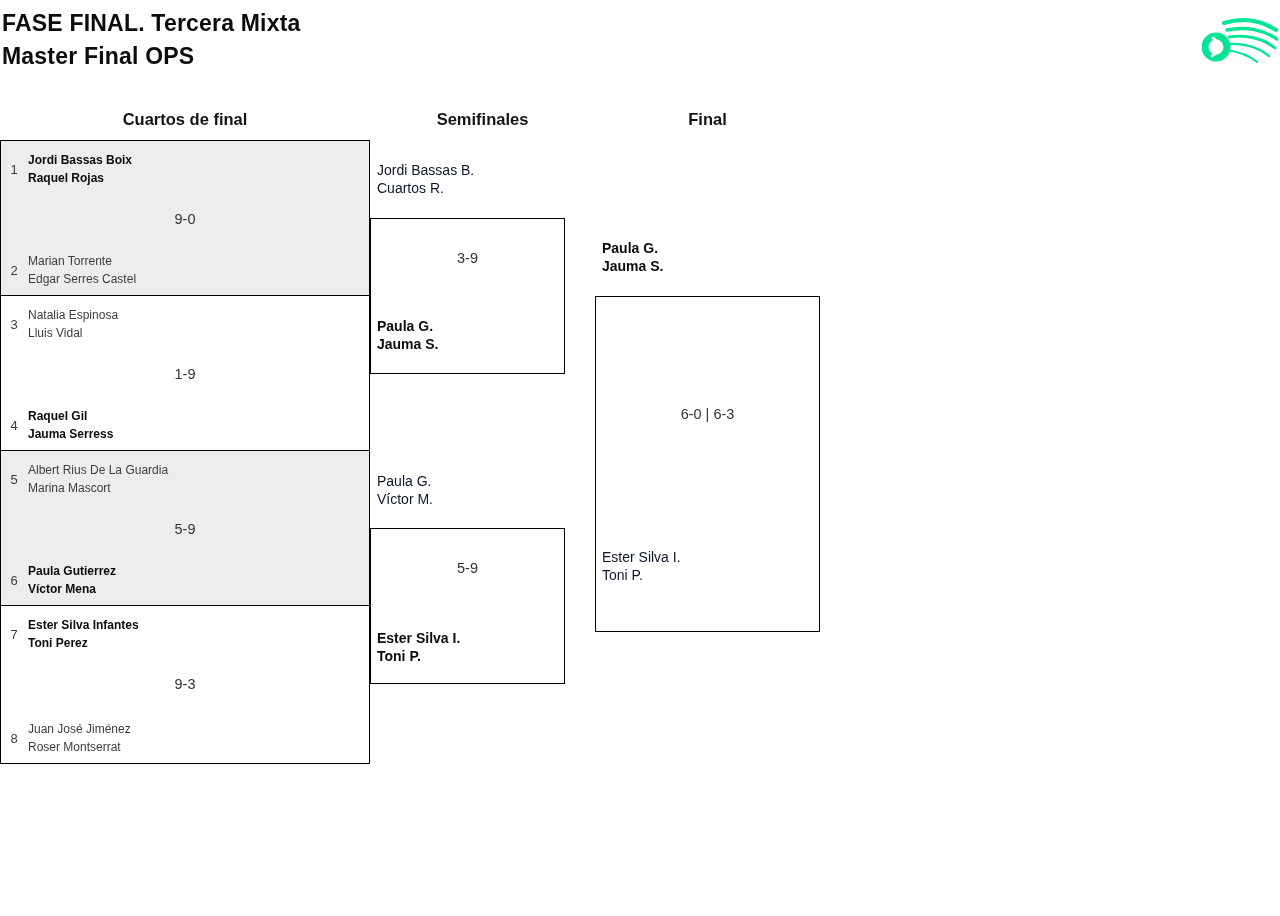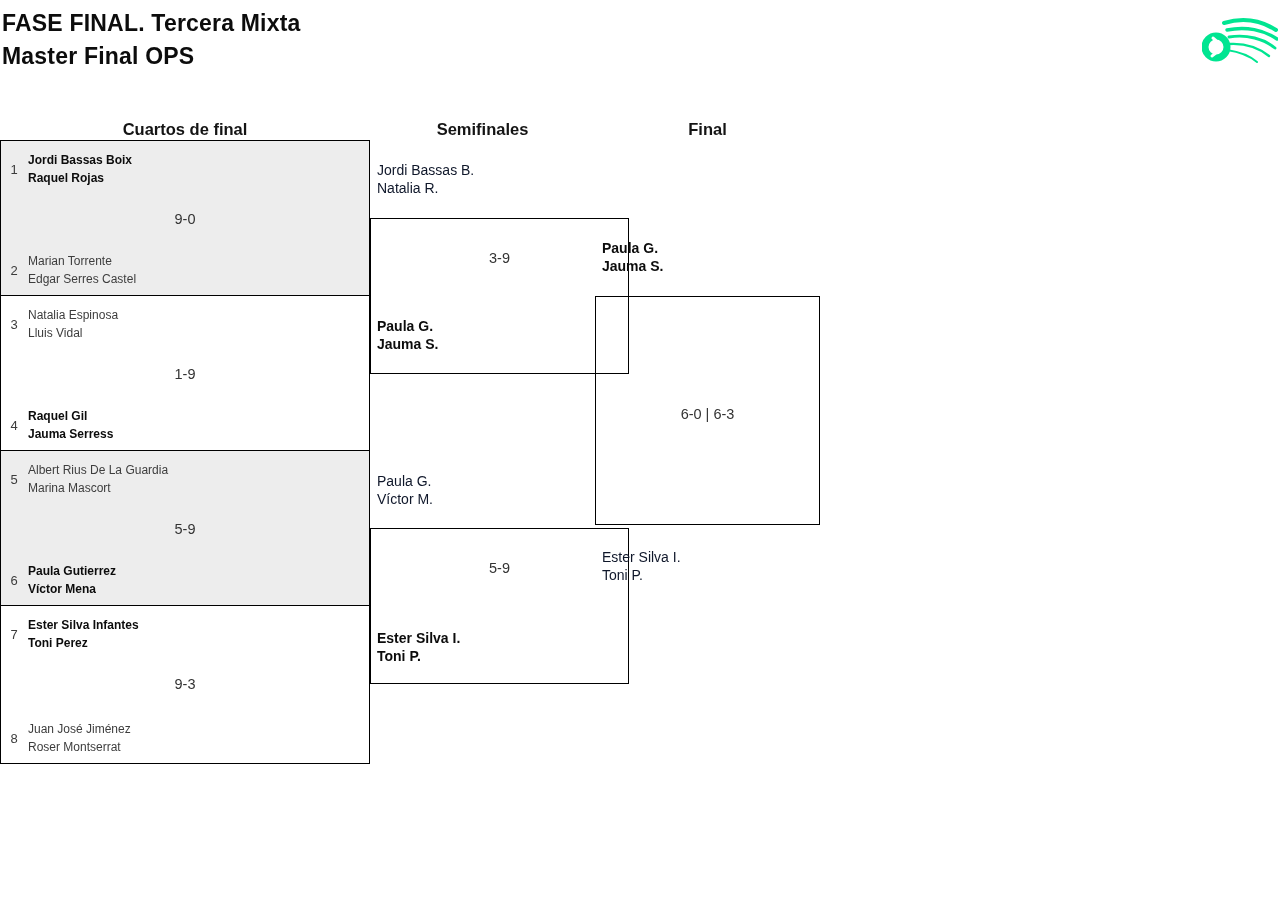--- a/index.html
+++ b/index.html
@@ -5,21 +5,21 @@
   html,body{margin:0;padding:0;background:#fff;}
   .page{position:relative;width:1280px;height:916px;background:#fff;overflow:hidden;
         font-family:"Liberation Sans",sans-serif;color:#0d0d0d;}
 
   
   .title{position:absolute;left:2px;top:7px;font-size:23px;font-weight:700;
          line-height:33px;color:#0c0c0c;letter-spacing:.2px;}
   .logo{position:absolute;left:1202px;top:16px;width:76px;height:52px;}
 
   
-  .round-label{position:absolute;top:120px;font-size:16.5px;font-weight:600;
+  .round-label{position:absolute;top:110px;font-size:16.5px;font-weight:600;
                text-align:center;color:#141414;}
   .rl-qf{left:0;width:370px;}
   .rl-sf{left:370px;width:225px;}
   .rl-f{left:595px;width:225px;}
 
   
   .qf{position:absolute;left:0;width:370px;border:1px solid #000;box-sizing:border-box;}
   .qf1{top:140px;height:156px;background:#ededed;}
   .qf2{top:295px;height:156px;background:#ffffff;}
   .qf3{top:450px;height:156px;background:#ededed;}
@@ -28,26 +28,26 @@
   .team.top{top:10px;}
   .team.bottom{bottom:7px;}
   .seed{font-size:13px;color:#3c3c3c;min-width:10px;text-align:center;}
   .names{font-size:12px;line-height:18px;color:#3d3d3d;}
   .names.winner{font-weight:700;color:#0c0c0c;}
   .score{position:absolute;left:0;width:100%;text-align:center;
          font-size:14.5px;color:#333;}
   .qf .score{top:70px;}
 
   
-  .sf{position:absolute;left:370px;width:259px;height:156px;
+  .sf{position:absolute;left:370px;width:195px;height:156px;
       border:1px solid #000;box-sizing:border-box;background:transparent;}
   .sf1{top:218px;}
   .sf2{top:528px;}
   .sf .score{top:31px;}
-  .fb{position:absolute;left:595px;top:296px;width:225px;height:229px;
+  .fb{position:absolute;left:595px;top:296px;width:225px;height:336px;
       border:1px solid #000;box-sizing:border-box;}
   .fb .score{top:109px;}
 
   
   .team-label{position:absolute;font-size:14px;line-height:18px;color:#0f172a;}
   .team-label.winner{font-weight:700;color:#0c0c0c;}
   .sfl-1a{left:377px;top:161px;}
   .sfl-1b{left:377px;top:317px;}
   .sfl-2a{left:377px;top:472px;}
   .sfl-2b{left:377px;top:629px;}
@@ -154,21 +154,21 @@
 
   <div class="sf sf1">
     <div class="score">3-9</div>
   </div>
   <div class="sf sf2">
     <div class="score">5-9</div>
   </div>
 
   <div class="team-label sfl-1a">
     <div>Jordi Bassas B.</div>
-    <div>Natalia R.</div>
+    <div>Cuartos R.</div>
   </div>
   <div class="team-label sfl-1b winner">
     <div>Paula G.</div>
     <div>Jauma S.</div>
   </div>
   <div class="team-label sfl-2a">
     <div>Paula G.</div>
     <div>Víctor M.</div>
   </div>
   <div class="team-label sfl-2b winner">

